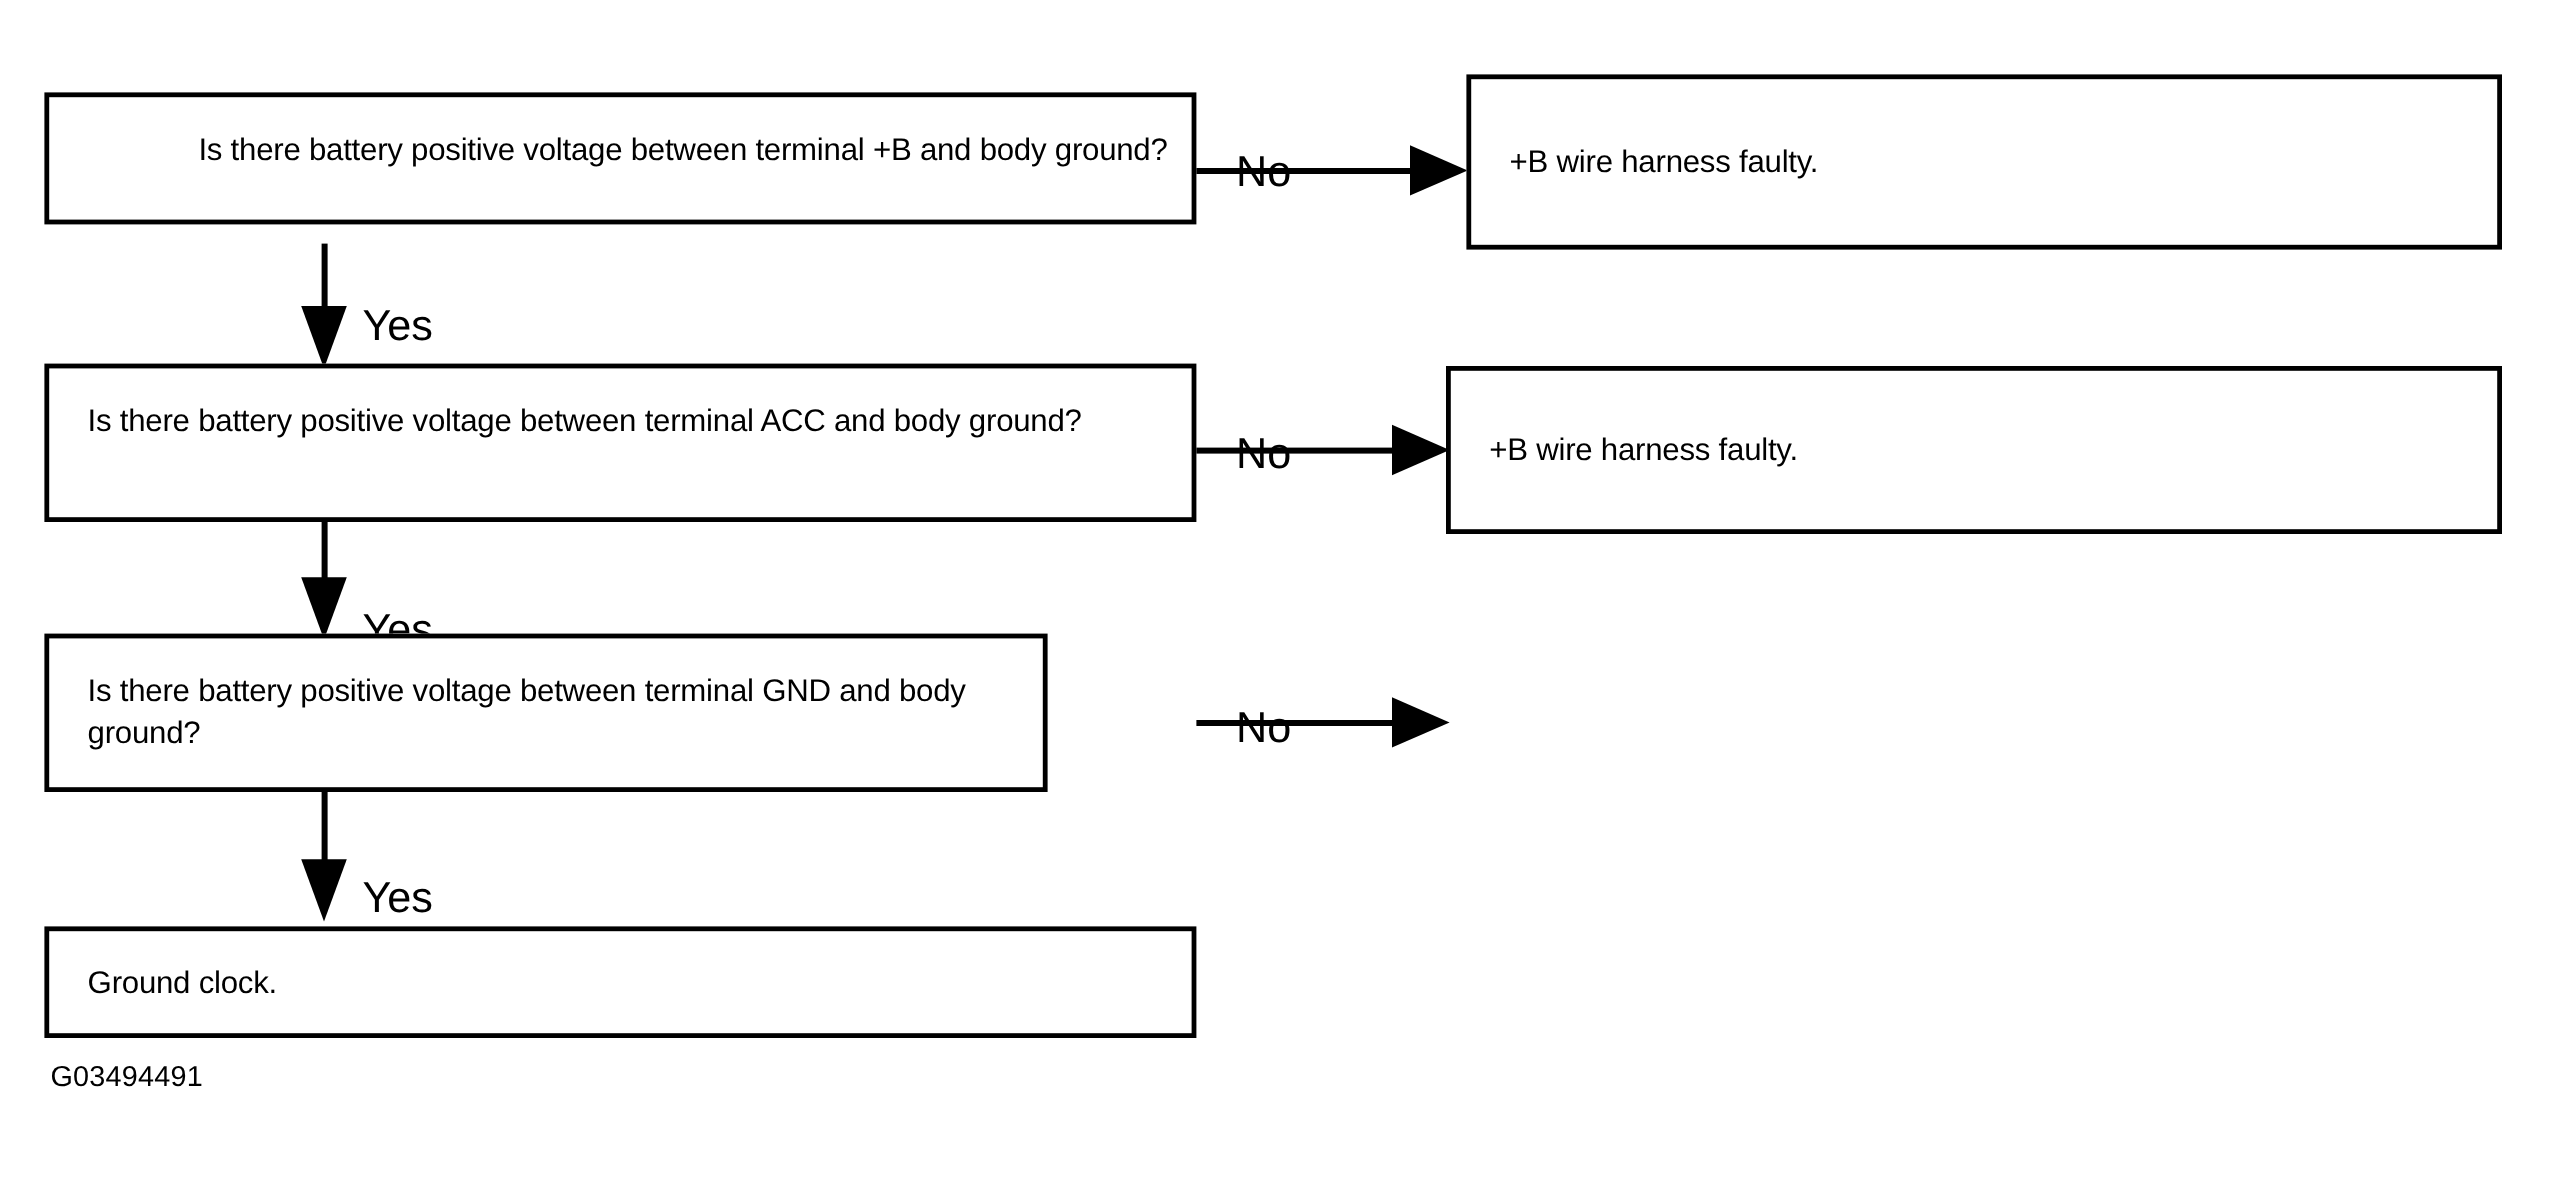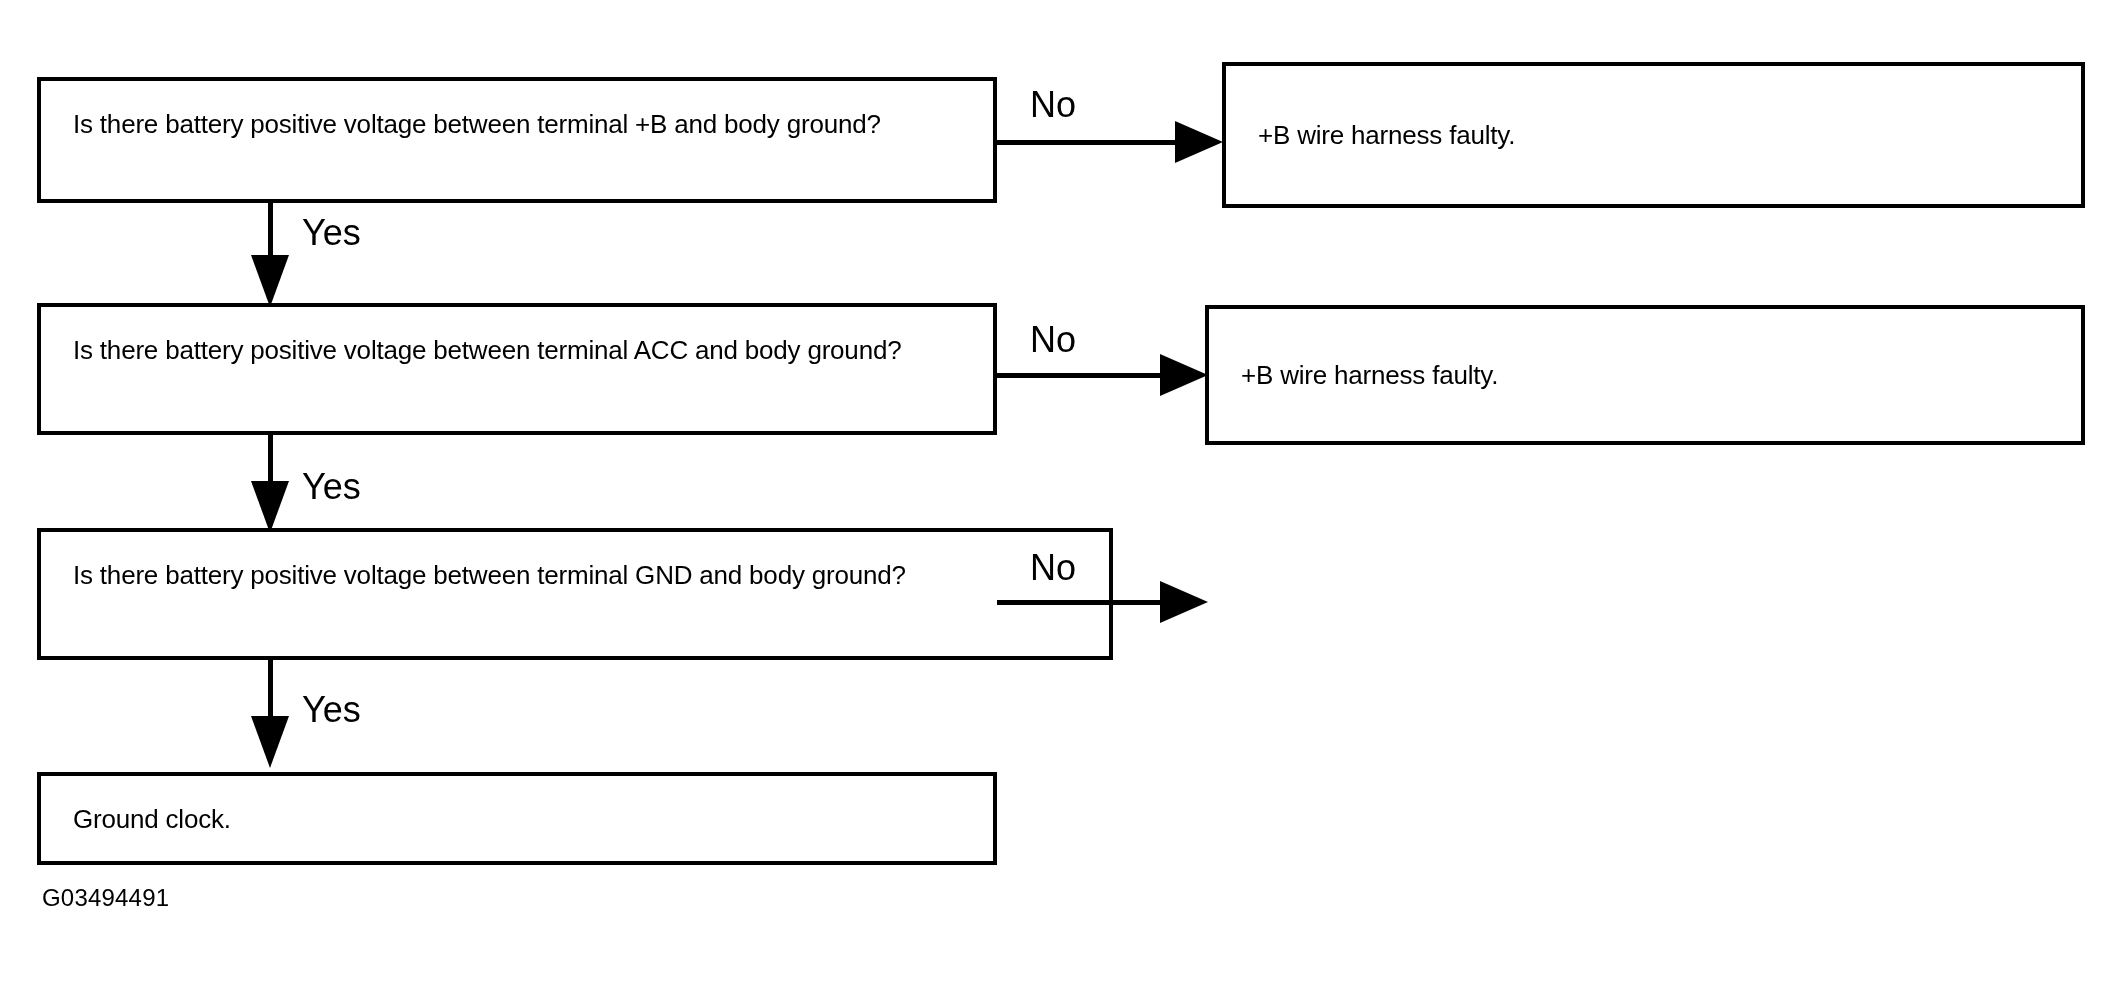--- a/index.html
+++ b/index.html
@@ -64,36 +64,37 @@
     border-left: 19px solid transparent;
     border-right: 19px solid transparent;
     border-top: 52px solid #000000;
   }
   .edge-label {
     position: absolute;
     font-size: 36px;
     line-height: 40px;
     color: #000000;
     white-space: nowrap;
+    margin-top: 38px;
   }
   .caption {
     position: absolute;
     font-size: 24px;
     line-height: 26px;
     color: #000000;
     letter-spacing: 0.2px;
     white-space: nowrap;
   }
 </style>
 </head>
 <body>
 
 <div id="canvas">
 
-  <div class="box" style="left:37px; top:77px; width:960px; height:126px;">
+  <div class="box" style="left:37px; top:77px; width:960px; height:110px;text-align:right;">
     <div class="box-text two-line">Is there battery positive voltage between terminal +B and body ground?</div>
   </div>
 
   <div class="h-line" style="left:997px; top:140px; width:183px;"></div>
   <div class="arrow-right" style="left:1175px; top:121px;"></div>
   <div class="edge-label" style="left:1030px; top:85px;">No</div>
 
   <div class="box" style="left:1222px; top:62px; width:863px; height:146px;">
     <div class="box-text one-line">+B wire harness faulty.</div>
   </div>
@@ -111,21 +112,21 @@
   <div class="edge-label" style="left:1030px; top:320px;">No</div>
 
   <div class="box" style="left:1205px; top:305px; width:880px; height:140px;">
     <div class="box-text one-line">+B wire harness faulty.</div>
   </div>
 
   <div class="v-line" style="left:268px; top:435px; width:5px; height:58px;"></div>
   <div class="arrow-down" style="left:251px; top:481px;"></div>
   <div class="edge-label" style="left:302px; top:467px;">Yes</div>
 
-  <div class="box" style="left:37px; top:528px; width:1076px; height:132px;">
+  <div class="box" style="left:37px; top:528px; width:836px; height:132px;">
     <div class="box-text two-line">Is there battery positive voltage between terminal GND and body ground?</div>
   </div>
 
   <div class="h-line" style="left:997px; top:600px; width:170px;"></div>
   <div class="arrow-right" style="left:1160px; top:581px;"></div>
   <div class="edge-label" style="left:1030px; top:548px;">No</div>
 
 
   <div class="v-line" style="left:268px; top:660px; width:5px; height:62px;"></div>
   <div class="arrow-down" style="left:251px; top:716px;"></div>

